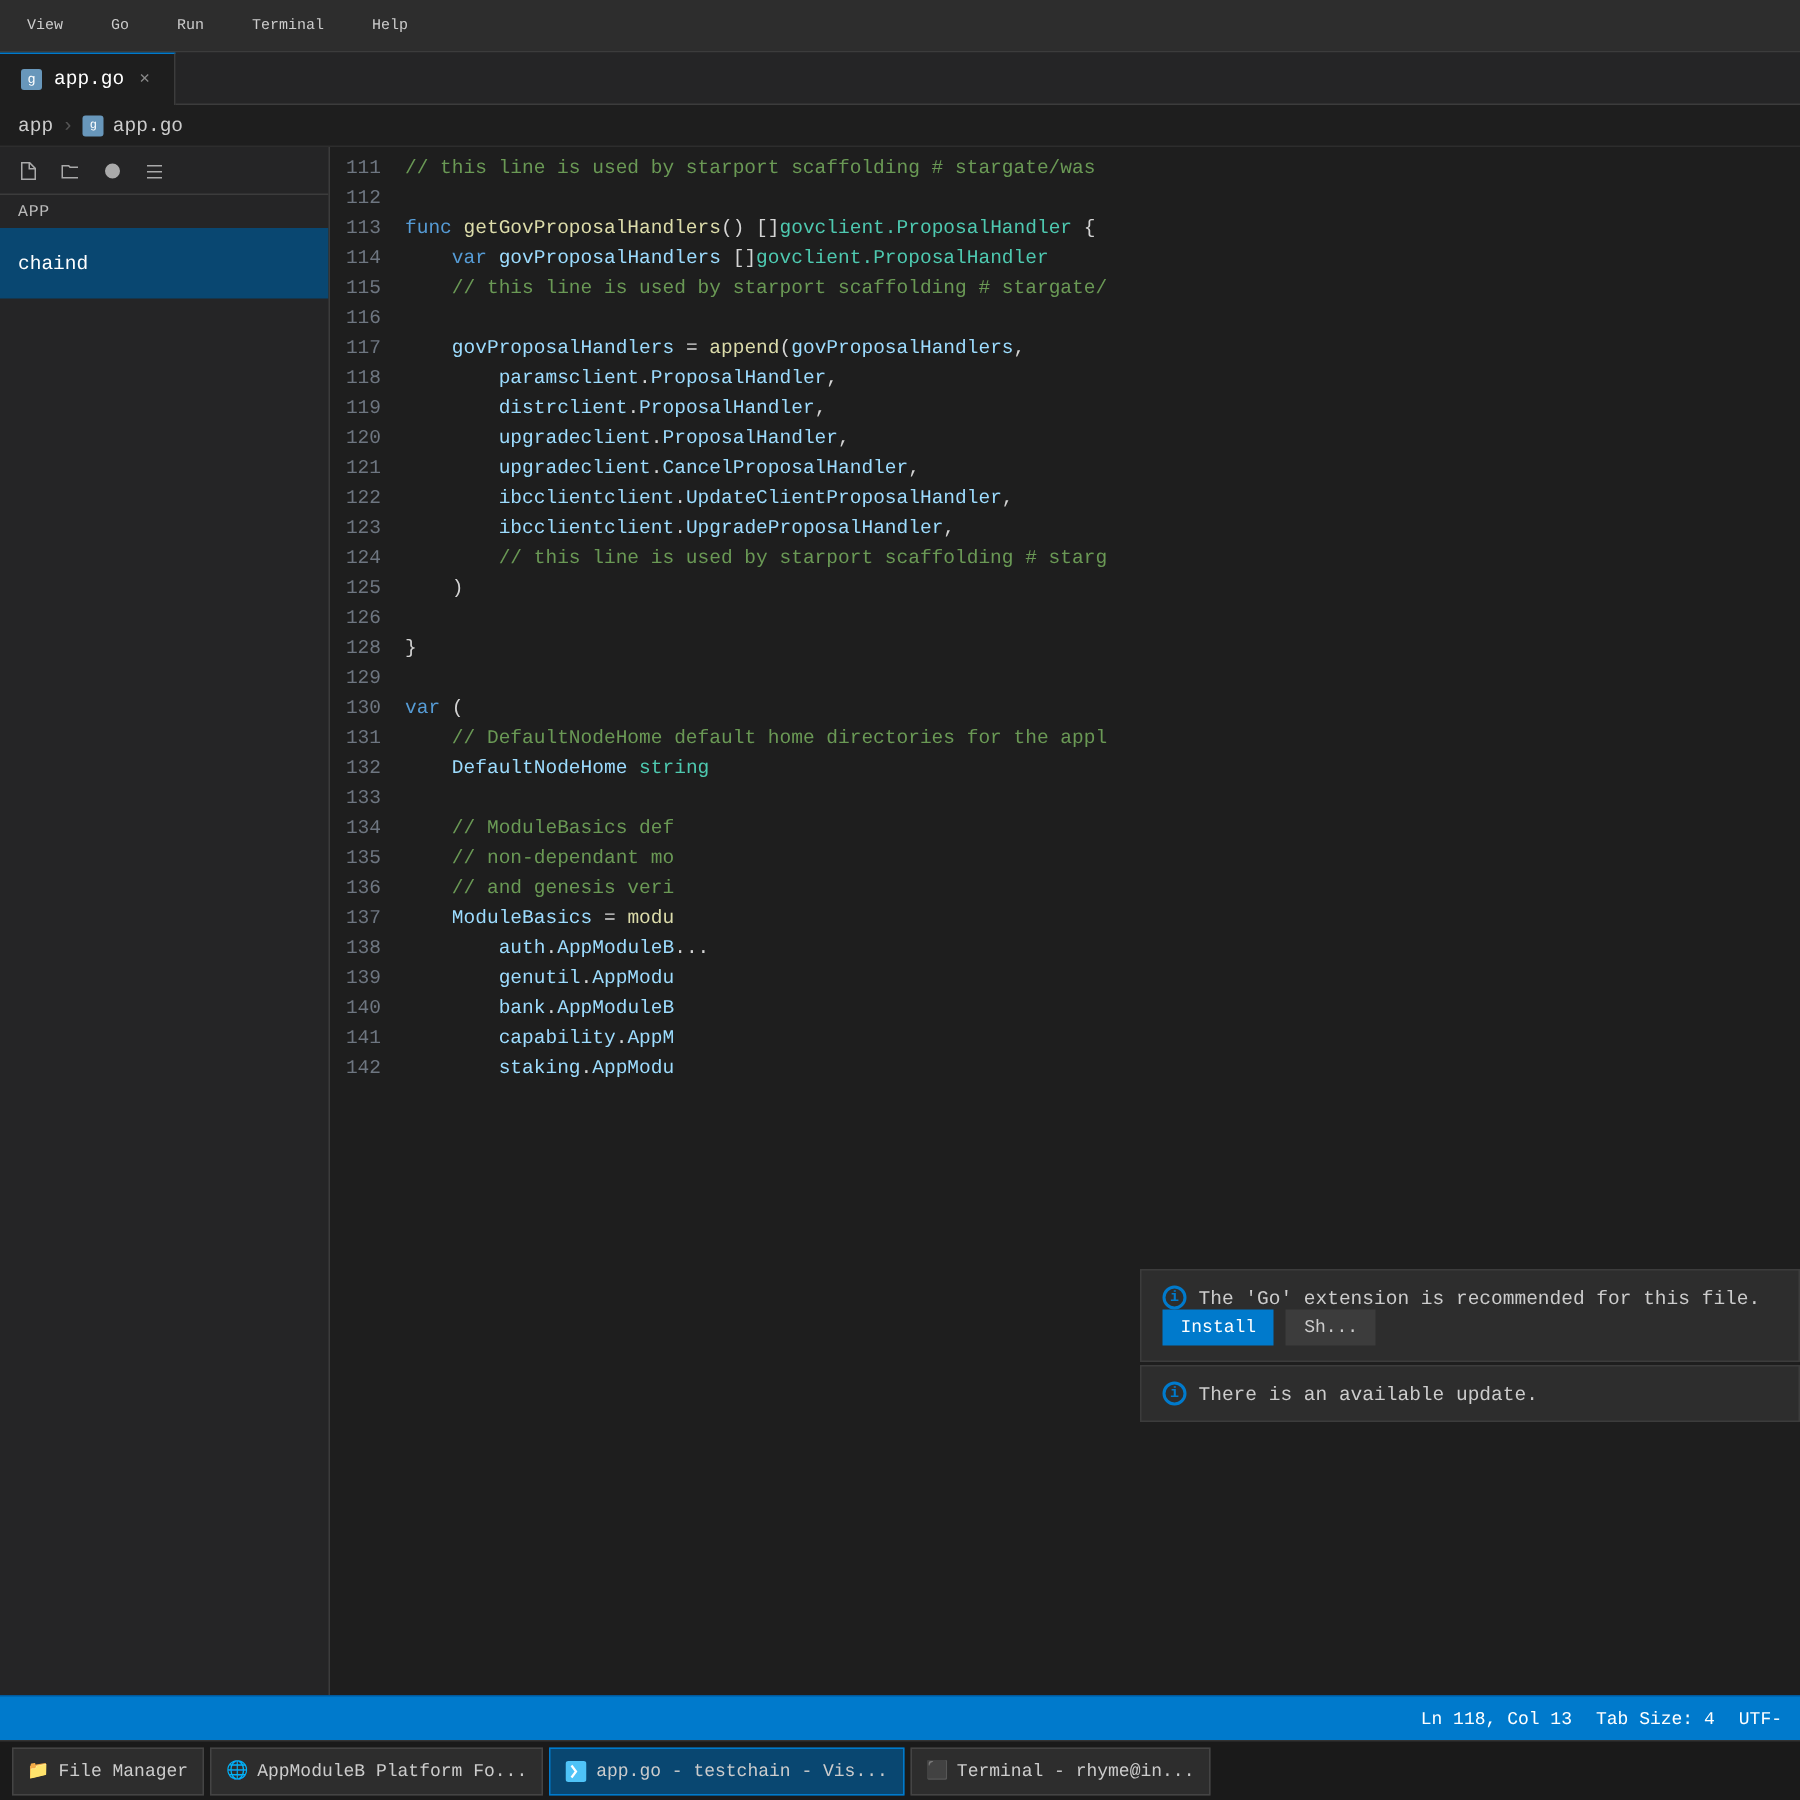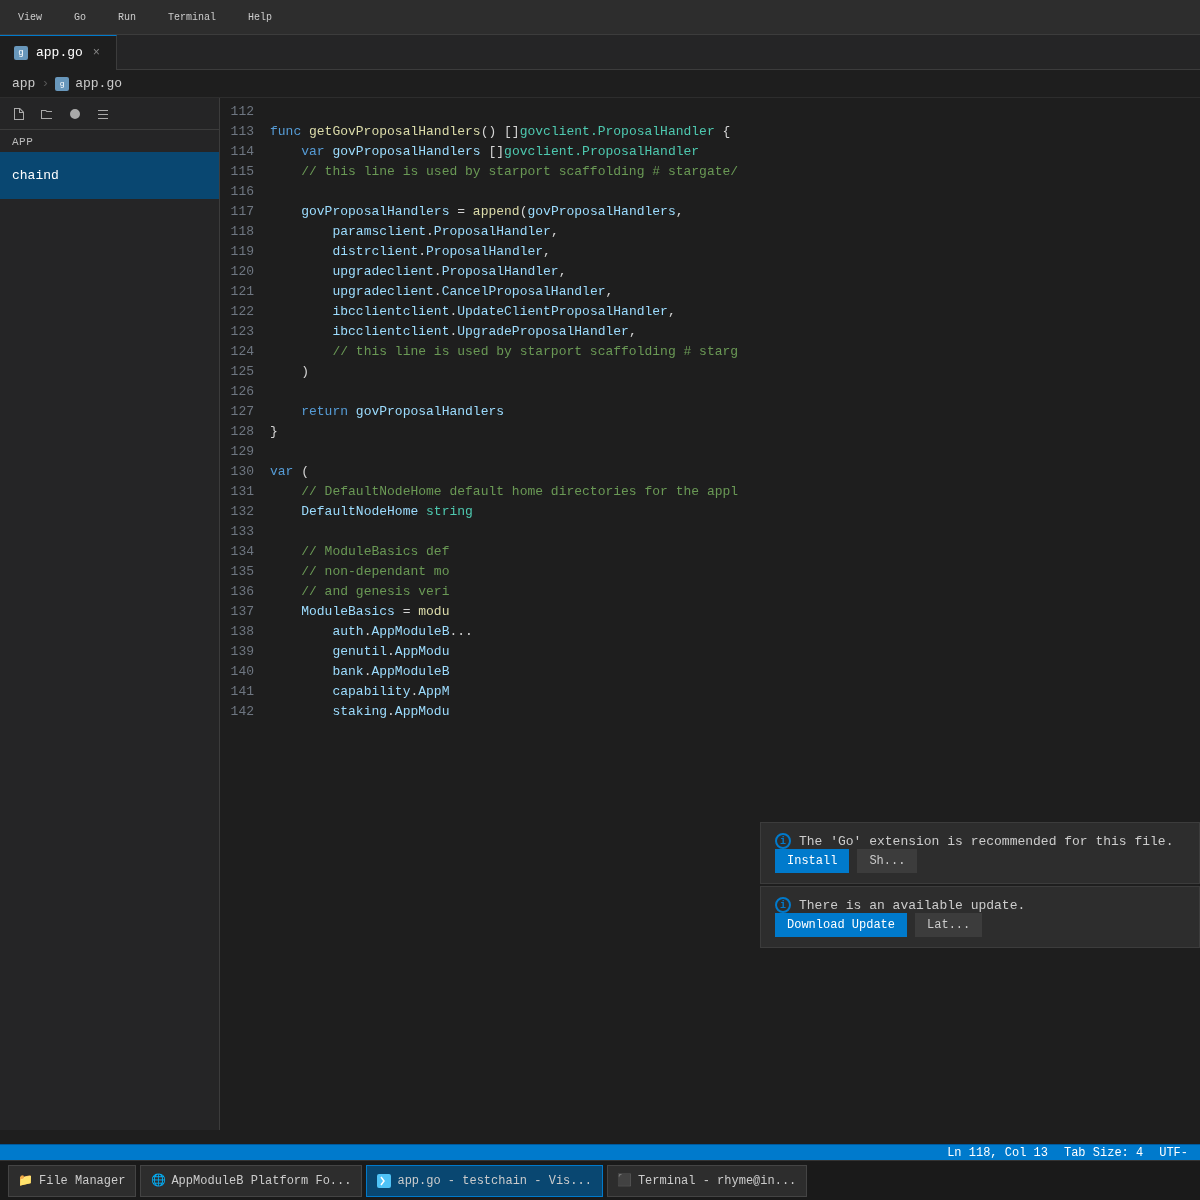--- a/index.html
+++ b/index.html
@@ -257,21 +257,21 @@
       background: #007acc;
       color: white;
     }
     .notif-btn.secondary {
       background: #3c3c3c;
       color: #cccccc;
     }
 
     
     .status-bar {
-      height: 16px;
+      height: 30px;
       background: #007acc;
       display: flex;
       align-items: center;
       padding: 0 12px;
       font-size: 12px;
       color: white;
       gap: 16px;
       border-top: 1px solid #005a9e;
       position: absolute;
       bottom: 40px;
@@ -375,20 +375,24 @@
       </span>
     </div>
     <div class="sidebar-label">app</div>
     <div class="sidebar-item active">chaind</div>
   </div>
 
   <div class="editor-area">
     <div class="code-editor">
       <div class="code-lines">
 
+        <div class="code-line">
+          <span class="line-number">111</span>
+          <span class="line-content"><span class="cmt">// this line is used by starport scaffolding # stargate/was</span></span>
+        </div>
 
         <div class="code-line">
           <span class="line-number">112</span>
           <span class="line-content"> </span>
         </div>
 
         <div class="code-line">
           <span class="line-number">113</span>
           <span class="line-content"><span class="kw">func </span><span class="fn">getGovProposalHandlers</span>() []<span class="type">govclient.ProposalHandler</span> {</span>
         </div>
@@ -451,24 +455,20 @@
         <div class="code-line">
           <span class="line-number">125</span>
           <span class="line-content">    )</span>
         </div>
 
         <div class="code-line">
           <span class="line-number">126</span>
           <span class="line-content"> </span>
         </div>
 
-        <div class="code-line">
-          <span class="line-number">127</span>
-          <span class="line-content">    <span class="kw">return </span><span class="var">govProposalHandlers</span></span>
-        </div>
 
         <div class="code-line">
           <span class="line-number">128</span>
           <span class="line-content">}</span>
         </div>
 
         <div class="code-line">
           <span class="line-number">129</span>
           <span class="line-content"> </span>
         </div>
@@ -551,24 +551,20 @@
         <div class="notification-buttons">
           <button class="notif-btn primary">Install</button>
           <button class="notif-btn secondary">Sh...</button>
         </div>
       </div>
 
       <div class="notification-box">
         <div class="notification-row">
           <span class="info-icon">i</span>
           <span>There is an available update.</span>
-        </div>
-        <div class="notification-buttons">
-          <button class="notif-btn primary">Download Update</button>
-          <button class="notif-btn secondary">Lat...</button>
         </div>
       </div>
 
     </div>
   </div>
 </div>
 
 <div class="status-bar">
   <span class="status-bar-right">
     <span>Ln 118, Col 13</span>

